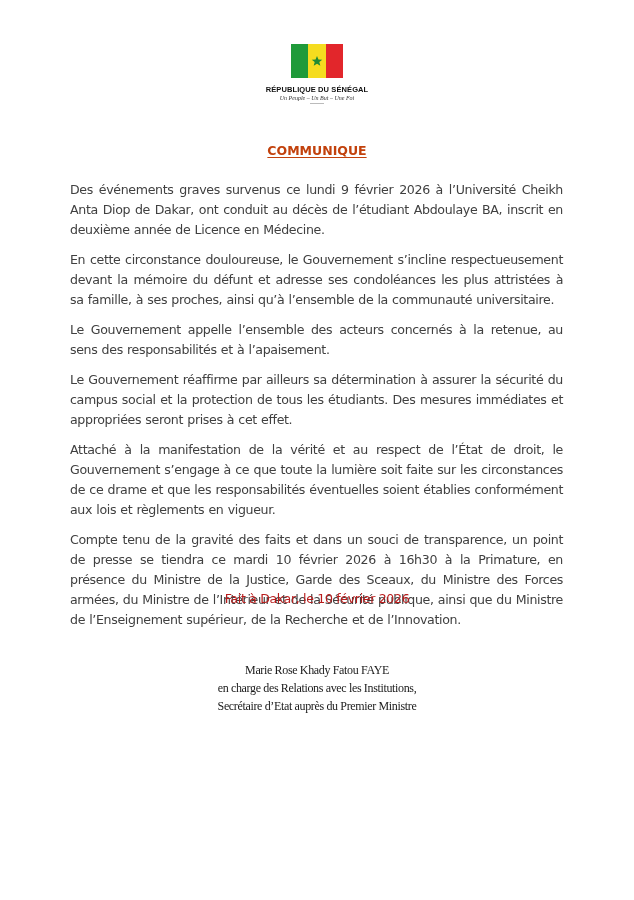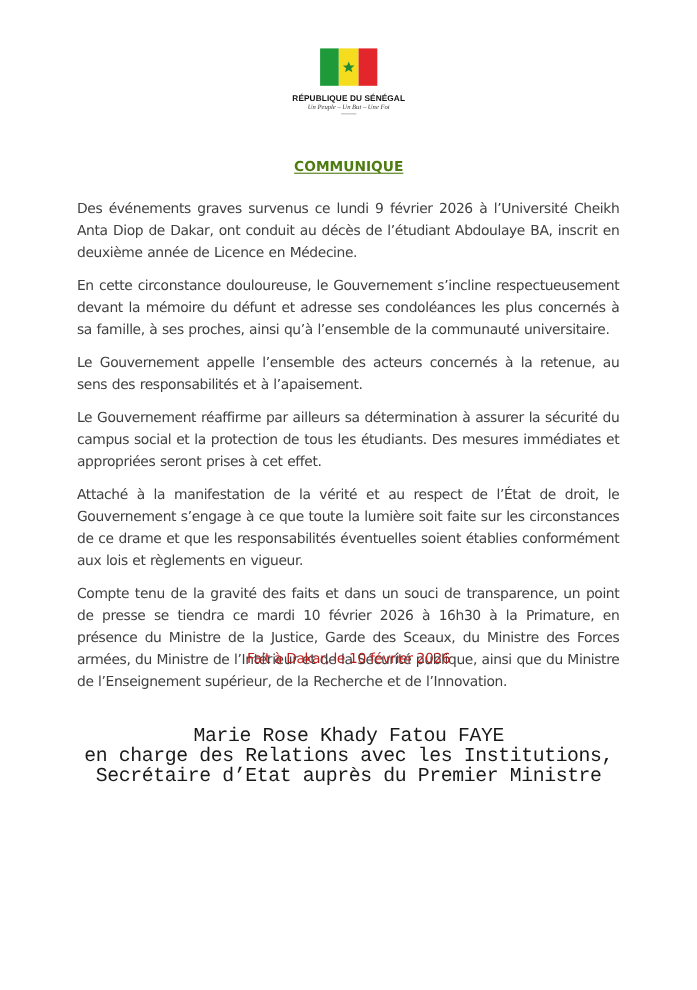--- a/index.html
+++ b/index.html
@@ -72,21 +72,21 @@
       position: absolute;
       top: 143px;
       left: 0;
       width: 634px;
       text-align: center;
       font-family: "DejaVu Sans", sans-serif;
       font-weight: bold;
       font-size: 12.5px;
       text-decoration: underline;
       text-underline-offset: 2px;
-      color: #4d7c0f;
+      color: #c2410c;
     }
 
     
     .body-text {
       position: absolute;
       left: 70px;
       top: 180px;
       width: 493px;
       font-family: "DejaVu Sans", sans-serif;
       font-size: 12.6px;
@@ -112,22 +112,22 @@
       font-size: 12.6px;
       letter-spacing: -0.35px;
       color: #b91c1c;
     }
     .signature {
       position: absolute;
       top: 661px;
       left: 0;
       width: 634px;
       text-align: center;
-      font-family: Liberation Mono, monospace;
-      font-size: 18px;
+      font-family: Liberation Serif, serif;
+      font-size: 12px;
       line-height: 18px;
       letter-spacing: -0.35px;
       color: #1a1a1a;
     }
     .signature div { white-space: nowrap; }
   </style>
 </head>
 <body>
 
 <div class="page">
@@ -145,21 +145,21 @@
     </div>
     <div class="republic">RÉPUBLIQUE DU SÉNÉGAL</div>
     <div class="motto">Un Peuple – Un But – Une Foi</div>
     <div class="motto-rule"></div>
   </div>
 
   <div class="title">COMMUNIQUE</div>
 
   <div class="body-text">
     <p>Des événements graves survenus ce lundi 9 février 2026 à l’Université Cheikh Anta Diop de Dakar, ont conduit au décès de l’étudiant Abdoulaye BA, inscrit en deuxième année de Licence en Médecine.</p>
-    <p>En cette circonstance douloureuse, le Gouvernement s’incline respectueusement devant la mémoire du défunt et adresse ses condoléances les plus concernés à sa famille, à ses proches, ainsi qu’à l’ensemble de la communauté universitaire.</p>
+    <p>En cette circonstance douloureuse, le Gouvernement s’incline respectueusement devant la mémoire du défunt et adresse ses condoléances les plus attristées à sa famille, à ses proches, ainsi qu’à l’ensemble de la communauté universitaire.</p>
     <p>Le Gouvernement appelle l’ensemble des acteurs concernés à la retenue, au sens des responsabilités et à l’apaisement.</p>
     <p>Le Gouvernement réaffirme par ailleurs sa détermination à assurer la sécurité du campus social et la protection de tous les étudiants. Des mesures immédiates et appropriées seront prises à cet effet.</p>
     <p>Attaché à la manifestation de la vérité et au respect de l’État de droit, le Gouvernement s’engage à ce que toute la lumière soit faite sur les circonstances de ce drame et que les responsabilités éventuelles soient établies conformément aux lois et règlements en vigueur.</p>
     <p>Compte tenu de la gravité des faits et dans un souci de transparence, un point de presse se tiendra ce mardi 10 février 2026 à 16h30 à la Primature, en présence du Ministre de la Justice, Garde des Sceaux, du Ministre des Forces armées, du Ministre de l’Intérieur et de la Sécurité publique, ainsi que du Ministre de l’Enseignement supérieur, de la Recherche et de l’Innovation.</p>
   </div>
 
   <div class="place-date">Fait à Dakar, le 10 février 2026</div>
 
   <div class="signature">
     <div>Marie Rose Khady Fatou FAYE</div>

